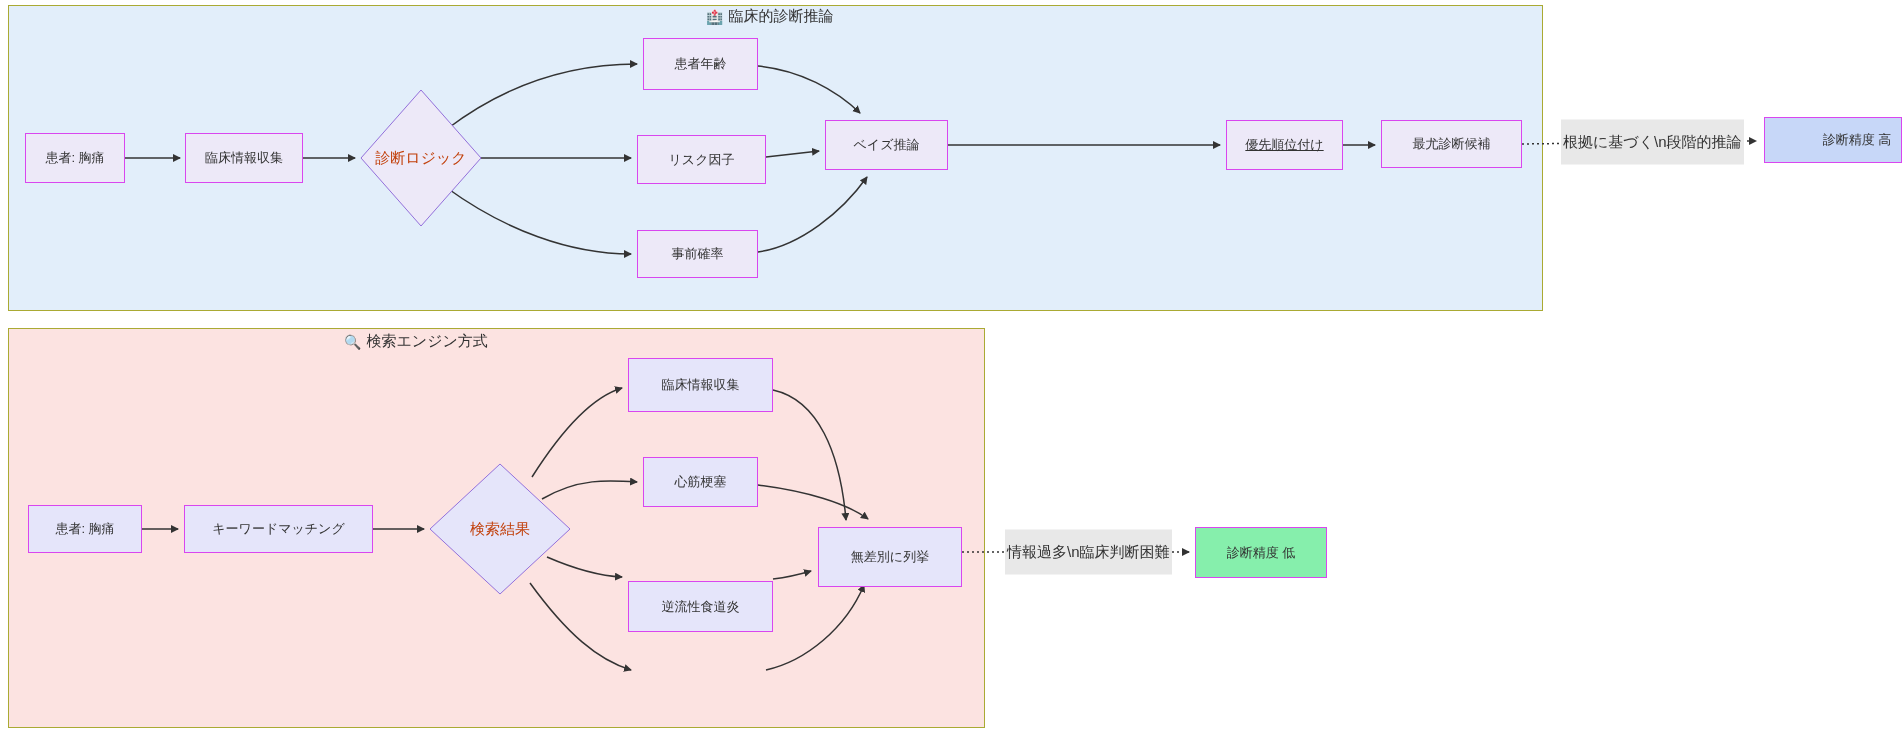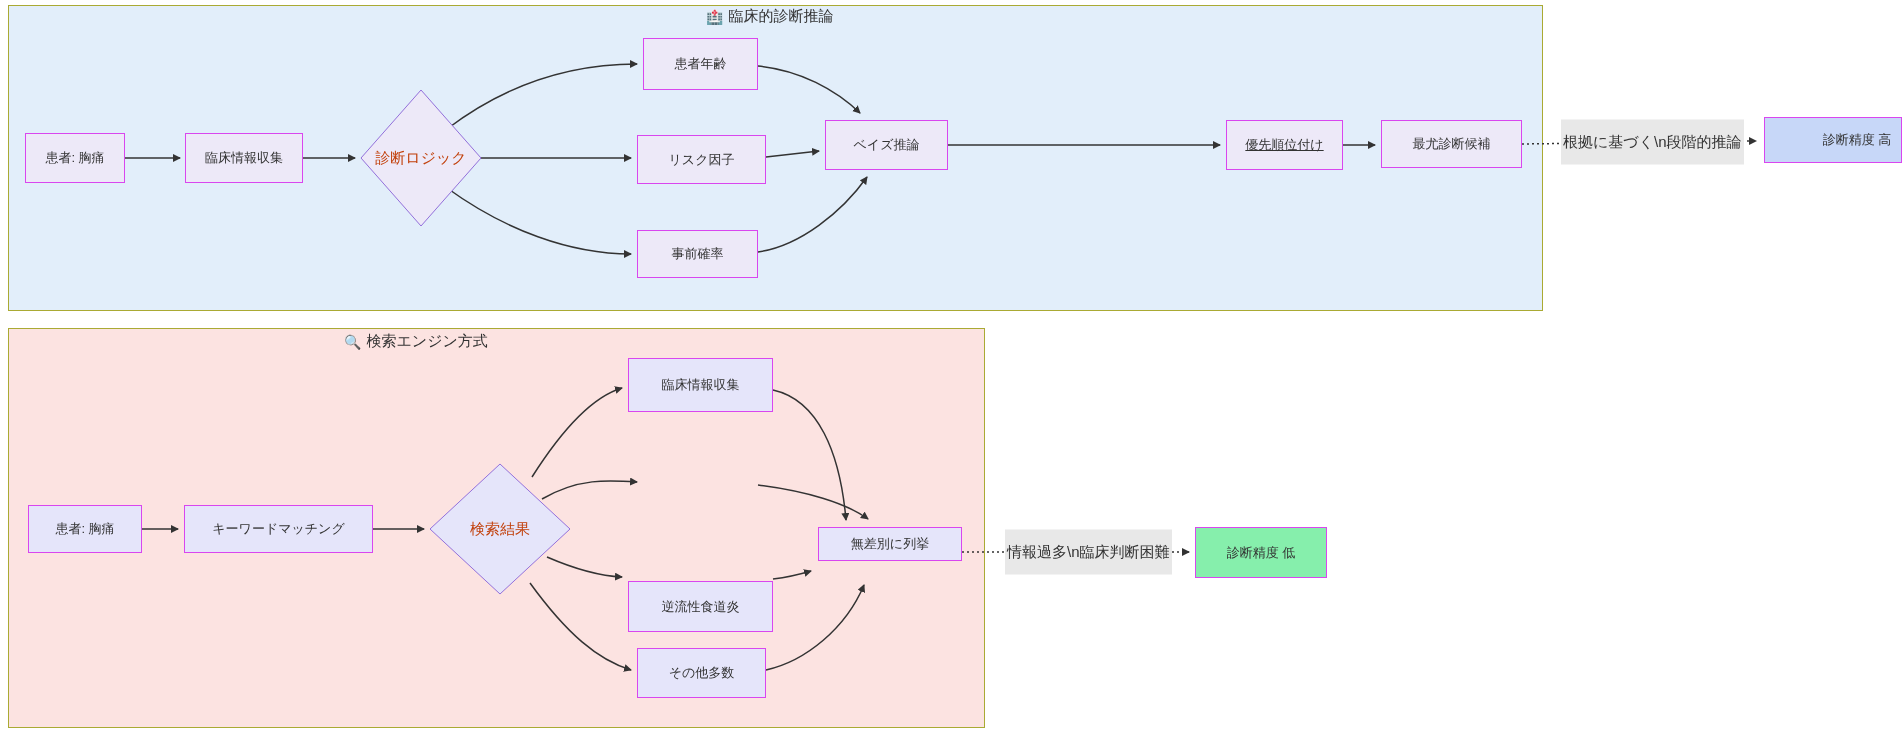--- a/index.html
+++ b/index.html
@@ -88,19 +88,19 @@
   <div class="node n-clin" style="left:825px;top:120px;width:123px;height:50px;">ベイズ推論</div>
   <div class="node n-clin" style="left:1226px;top:120px;width:117px;height:50px;text-decoration:underline;">優先順位付け</div>
   <div class="node n-clin" style="left:1381px;top:120px;width:141px;height:48px;">最尤診断候補</div>
   <div class="node n-high" style="left:1764px;top:117px;width:138px;height:46px;padding-left:48px;">診断精度 高</div>
   <div class="edgelabel" style="left:1561px;top:142px;">根拠に基づく\n段階的推論</div>
 
   <div class="node n-srch" style="left:28px;top:505px;width:114px;height:48px;">患者: 胸痛</div>
   <div class="node n-srch" style="left:184px;top:505px;width:189px;height:48px;">キーワードマッチング</div>
   <div class="dtext" style="left:500px;top:529px;">検索結果</div>
   <div class="node n-srch" style="left:628px;top:358px;width:145px;height:54px;">臨床情報収集</div>
+  <div class="node n-srch" style="left:643px;top:457px;width:115px;height:50px;">心筋梗塞</div>
   <div class="node n-srch" style="left:628px;top:581px;width:145px;height:51px;">逆流性食道炎</div>
-  <div class="node n-srch" style="left:637px;top:648px;width:129px;height:50px;">その他多数</div>
-  <div class="node n-srch" style="left:818px;top:527px;width:144px;height:34px;">無差別に列挙</div>
+  <div class="node n-srch" style="left:818px;top:527px;width:144px;height:60px;">無差別に列挙</div>
   <div class="node n-low" style="left:1195px;top:527px;width:132px;height:51px;">診断精度 低</div>
   <div class="edgelabel" style="left:1005px;top:552px;">情報過多\n臨床判断困難</div>
 
 </div>
 
 </body></html>

